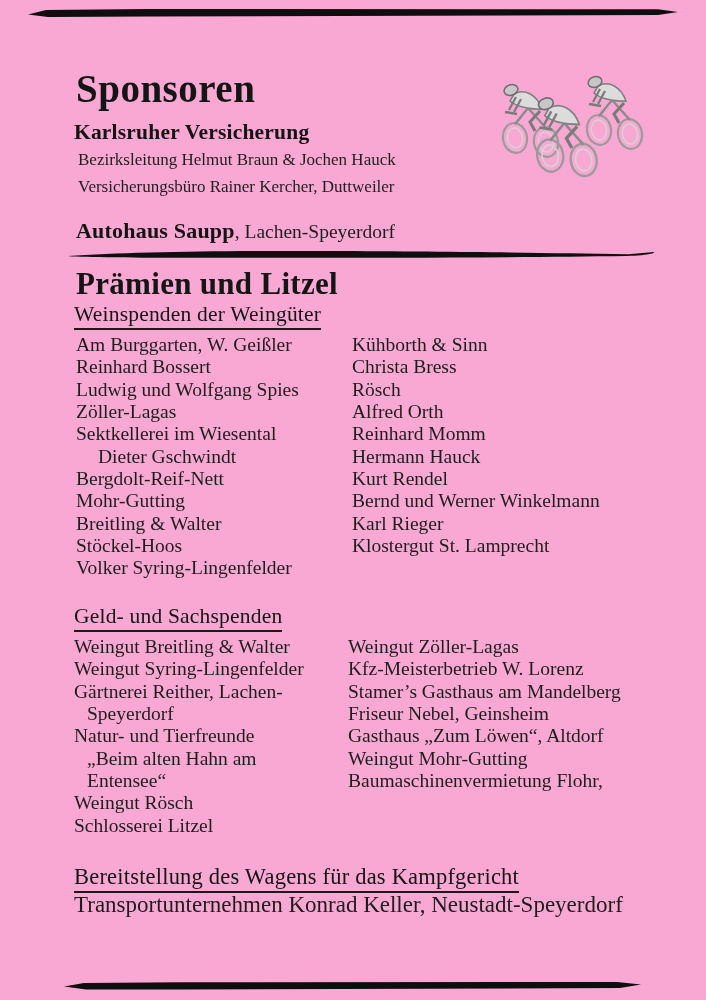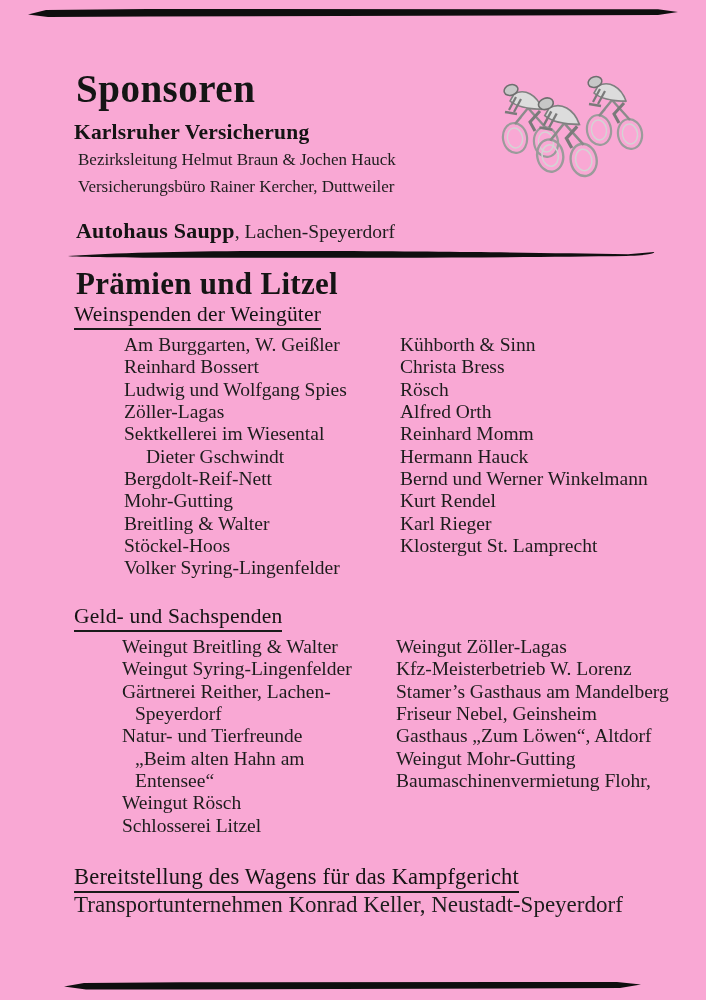--- a/index.html
+++ b/index.html
@@ -58,21 +58,21 @@
     .wagen-h { left: 74px; top: 864px; font-size: 22.5px; }
 
     
     .cols { display: flex; }
     .wine-cols { left: 76px; top: 334px; width: 600px; }
     .geld-cols { left: 74px; top: 636px; width: 612px; }
     .wine-cols .col-l { width: 276px; }
     .geld-cols .col-l { width: 274px; }
     .col-r { flex: 1; }
     ul.plain { list-style: none; margin: 0; padding: 0; }
-    ul.plain li { font-size: 19.5px; line-height: 22.35px; white-space: nowrap; margin-left: 48px; }
+    ul.plain li { font-size: 19.5px; line-height: 22.35px; white-space: nowrap; }
     li.ind   { padding-left: 22px; }
     li.ind-s { padding-left: 13px; }
 
     .transport-line { left: 74px; top: 892px; font-size: 23px; margin: 0; }
   </style>
 </head>
 <body>
 
 <div class="page">
 
@@ -134,22 +134,22 @@
       <li>Stöckel-Hoos</li>
       <li>Volker Syring-Lingenfelder</li>
     </ul>
     <ul class="plain col-r">
       <li>Kühborth &amp; Sinn</li>
       <li>Christa Bress</li>
       <li>Rösch</li>
       <li>Alfred Orth</li>
       <li>Reinhard Momm</li>
       <li>Hermann Hauck</li>
+      <li>Kurt Rendel</li>
       <li>Bernd und Werner Winkelmann</li>
-      <li>Kurt Rendel</li>
       <li>Karl Rieger</li>
       <li>Klostergut St. Lamprecht</li>
     </ul>
   </div>
 
   <h3 class="abs sub-heading geld-h"><span class="underline">Geld- und Sachspenden</span></h3>
 
   <div class="abs cols geld-cols">
     <ul class="plain col-l">
       <li>Weingut Breitling &amp; Walter</li>

